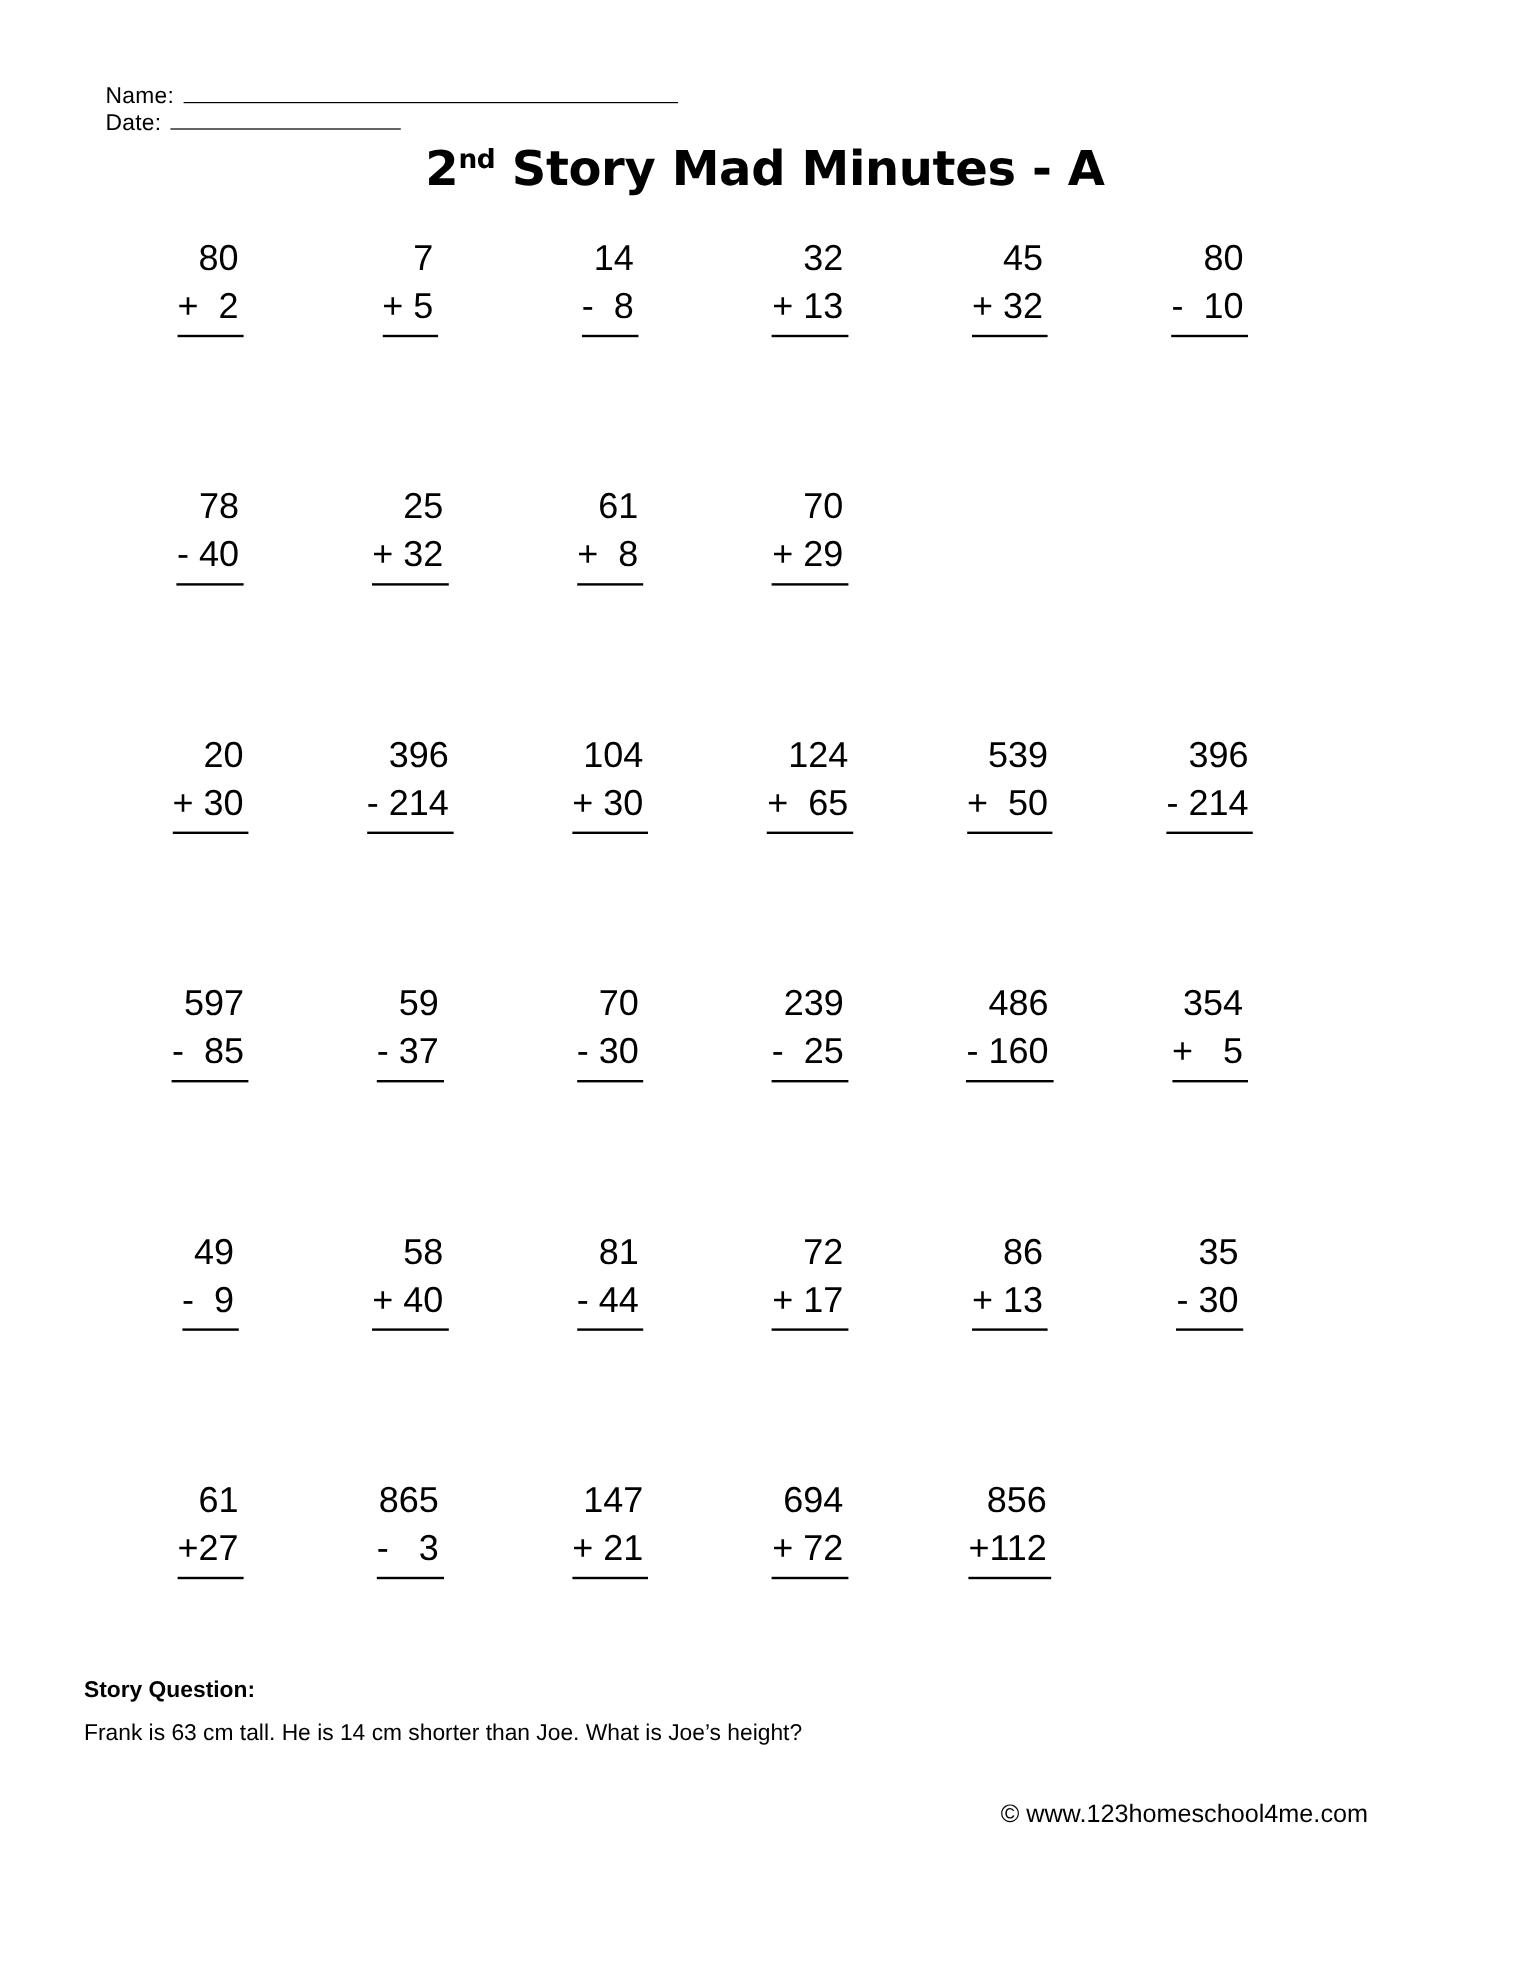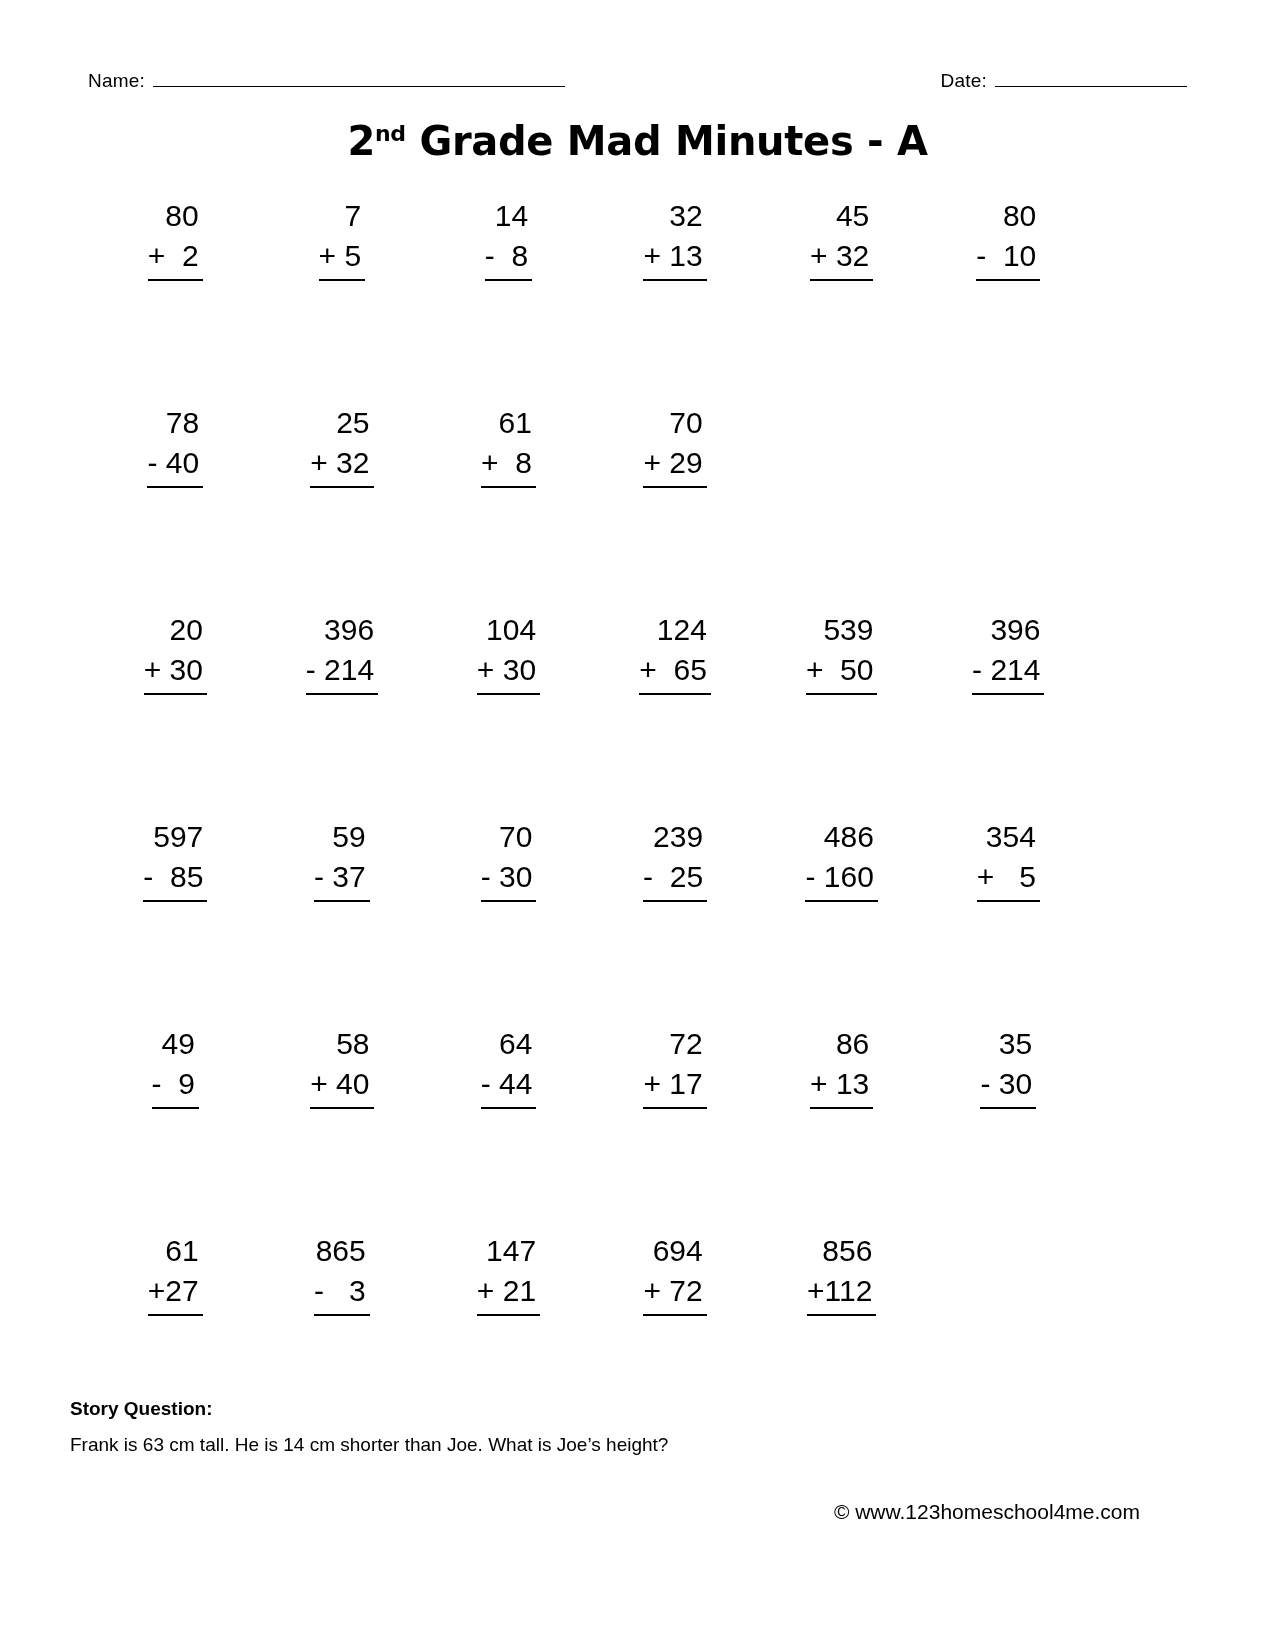--- a/index.html
+++ b/index.html
@@ -26,20 +26,21 @@
   
   .header-row {
     position: absolute;
     top: 70px;
     left: 88px;
     right: 88px;
     display: flex;
     justify-content: space-between;
     align-items: baseline;
     font-size: 19px;
+    flex-direction: column;
   }
   .name-block, .date-block {
     display: flex;
     align-items: baseline;
     white-space: nowrap;
   }
   .field-label {
     font-size: 19px;
     letter-spacing: 0.2px;
   }
@@ -142,21 +143,21 @@
       <span class="field-label">Name:</span>
       <span class="blank-line name-line"></span>
     </div>
     <div class="date-block">
       <span class="field-label">Date:</span>
       <span class="blank-line date-line"></span>
     </div>
   </div>
 
   <div class="title">
-    <span>2</span><sup>nd</sup><span> Grade Mad Minutes - A</span>
+    <span>2</span><sup>nd</sup><span> Story Mad Minutes - A</span>
   </div>
 
   <div class="grid">
 
     <div class="prob-row">
       <div class="prob-cell">
         <div class="prob">
           <span class="top">80</span>
           <span class="bottom">+  2</span>
         </div>
@@ -306,21 +307,21 @@
         </div>
       </div>
       <div class="prob-cell">
         <div class="prob">
           <span class="top">58</span>
           <span class="bottom">+ 40</span>
         </div>
       </div>
       <div class="prob-cell">
         <div class="prob">
-          <span class="top">64</span>
+          <span class="top">81</span>
           <span class="bottom">- 44</span>
         </div>
       </div>
       <div class="prob-cell">
         <div class="prob">
           <span class="top">72</span>
           <span class="bottom">+ 17</span>
         </div>
       </div>
       <div class="prob-cell">

